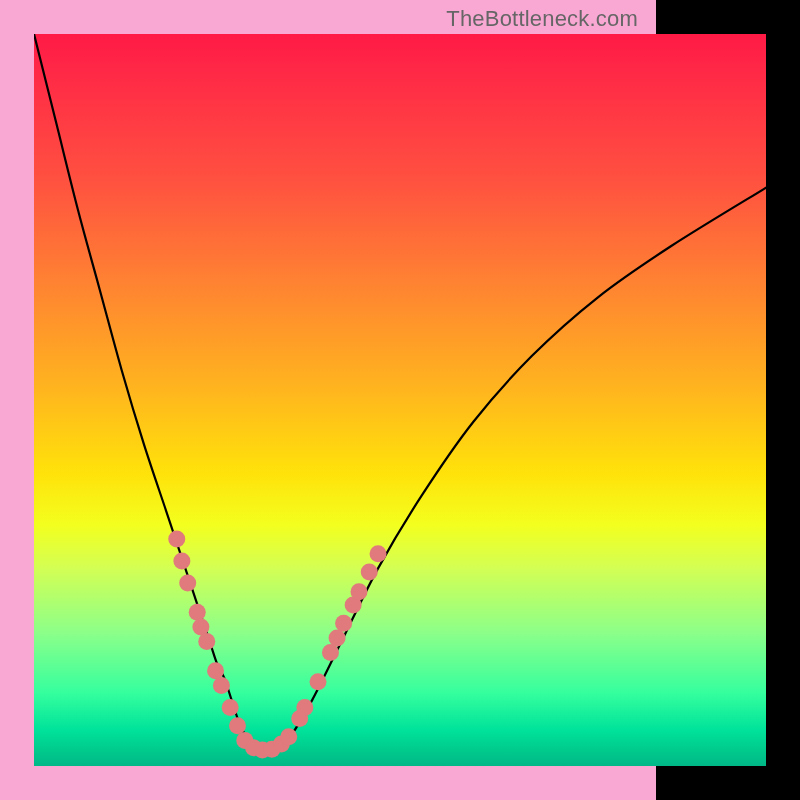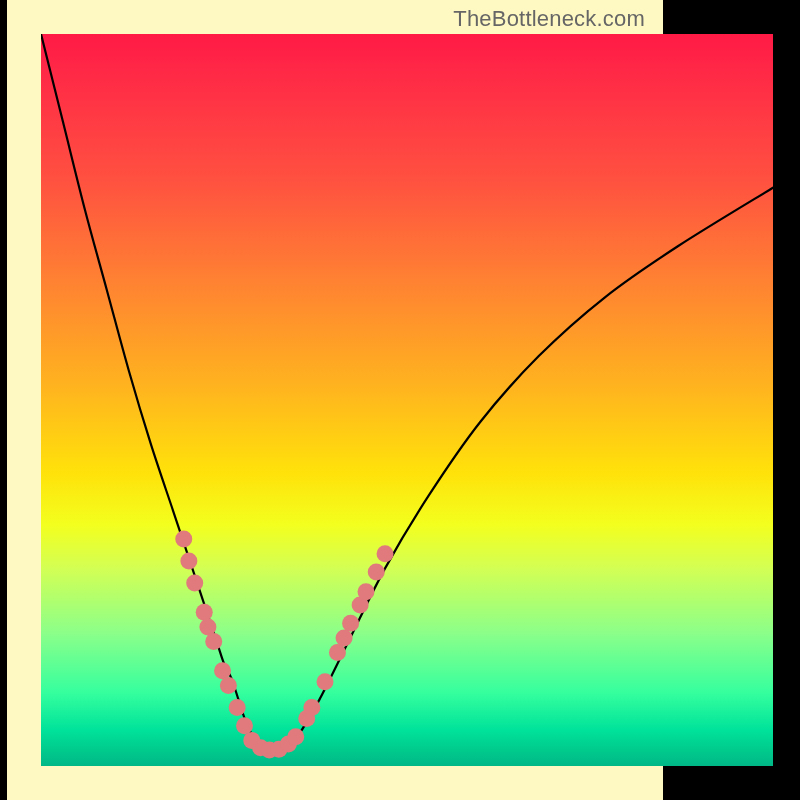--- a/index.html
+++ b/index.html
@@ -8,22 +8,21 @@
     width: 800px;
     height: 800px;
     background: #000;
     overflow: hidden;
     font-family: Arial, Helvetica, sans-serif;
   }
   .outer {
     position: relative;
     width: 656px;
     height: 800px;
-    background: #fef9c3;
-    margin-left: 7px;
+    background: #f9a8d4;
   }
   .plot {
     position: absolute;
     left: 34px;
     top: 34px;
     width: 732px;
     height: 732px;
     background: linear-gradient(to bottom,
       #ff1a46 0%,
       #ff2b46 6%,

